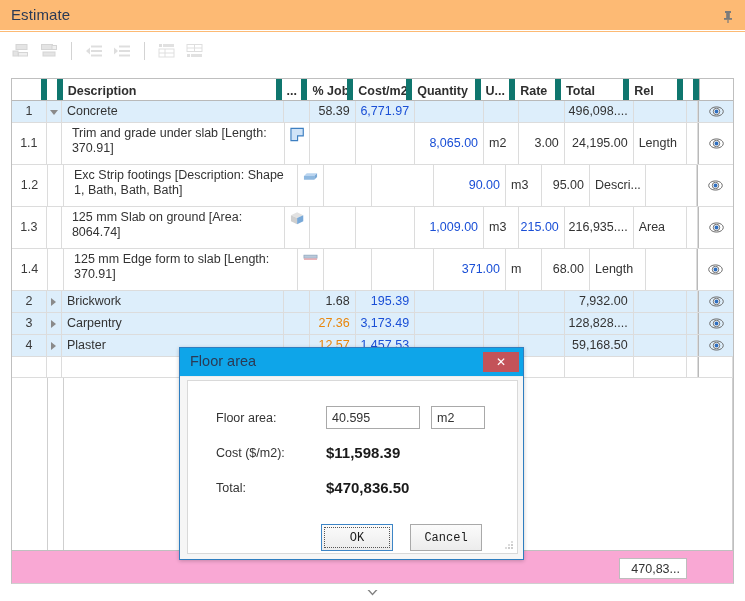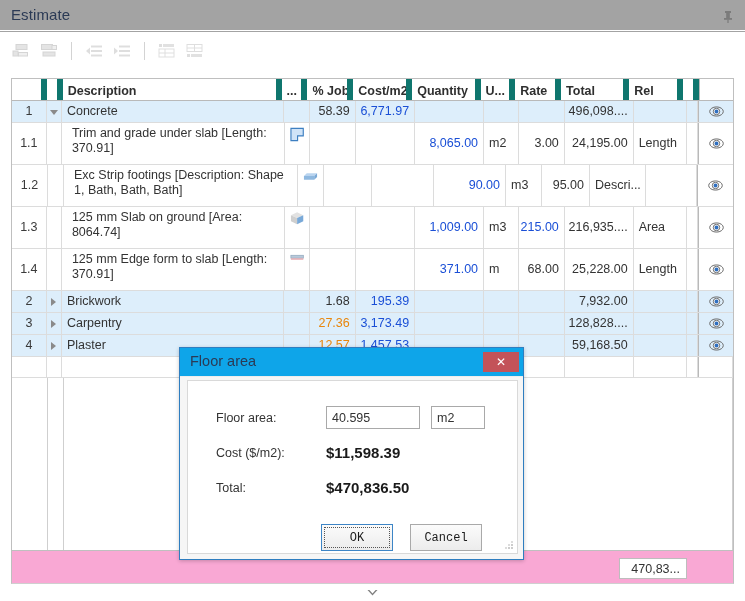--- a/index.html
+++ b/index.html
@@ -8,21 +8,21 @@
     width: 745px; height: 601px;
     overflow: hidden;
     background: #ffffff;
     font-family: "Liberation Sans", sans-serif;
     -webkit-font-smoothing: antialiased;
   }
 
   
   .panel-header {
     position: absolute; left: 0; top: 0; width: 745px; height: 32px;
-    background: #a3a3a3;
+    background: #fdba74;
   }
   .panel-title {
     position: absolute; left: 11px; top: 6px;
     font-size: 15px; color: #2b3a55; letter-spacing: .1px;
   }
   .pin-btn {
     position: absolute; right: 8px; top: 8px;
     width: 18px; height: 18px; cursor: pointer;
     display: flex; align-items: center; justify-content: center;
   }
@@ -397,21 +397,20 @@
           <svg width="16" height="9" viewBox="0 0 16 9" aria-hidden="true">
             <rect x="1" y="2" width="14" height="3.2" fill="#b9c9da" stroke="#8fa7bd" stroke-width="0.8"></rect>
             <rect x="1" y="5.4" width="14" height="1.6" fill="#e4a6ad"></rect>
           </svg>
         </div>
         <div class="cell c-job num"></div>
         <div class="cell c-cost num"></div>
         <div class="cell c-qty num vcenter blue">371.00</div>
         <div class="cell c-unit vcenter">m</div>
         <div class="cell c-rate num vcenter">68.00</div>
-        <div class="cell c-tot num vcenter">25,228.00</div>
         <div class="cell c-rel vcenter">Length</div>
         <div class="cell filler vcenter"></div>
         <div class="cell c-eye vcenter">
           <svg width="15" height="11" viewBox="0 0 15 11" aria-hidden="true">
             <ellipse cx="7.5" cy="5.5" rx="6.8" ry="4.6" fill="none" stroke="#6b6b6b" stroke-width="1"></ellipse>
             <circle cx="7.5" cy="5.5" r="3.2" fill="#ffffff" stroke="#6b6b6b" stroke-width="1"></circle>
             <circle cx="7.5" cy="5.5" r="1.9" fill="#2f6fc0"></circle>
           </svg>
         </div>
       </div>

